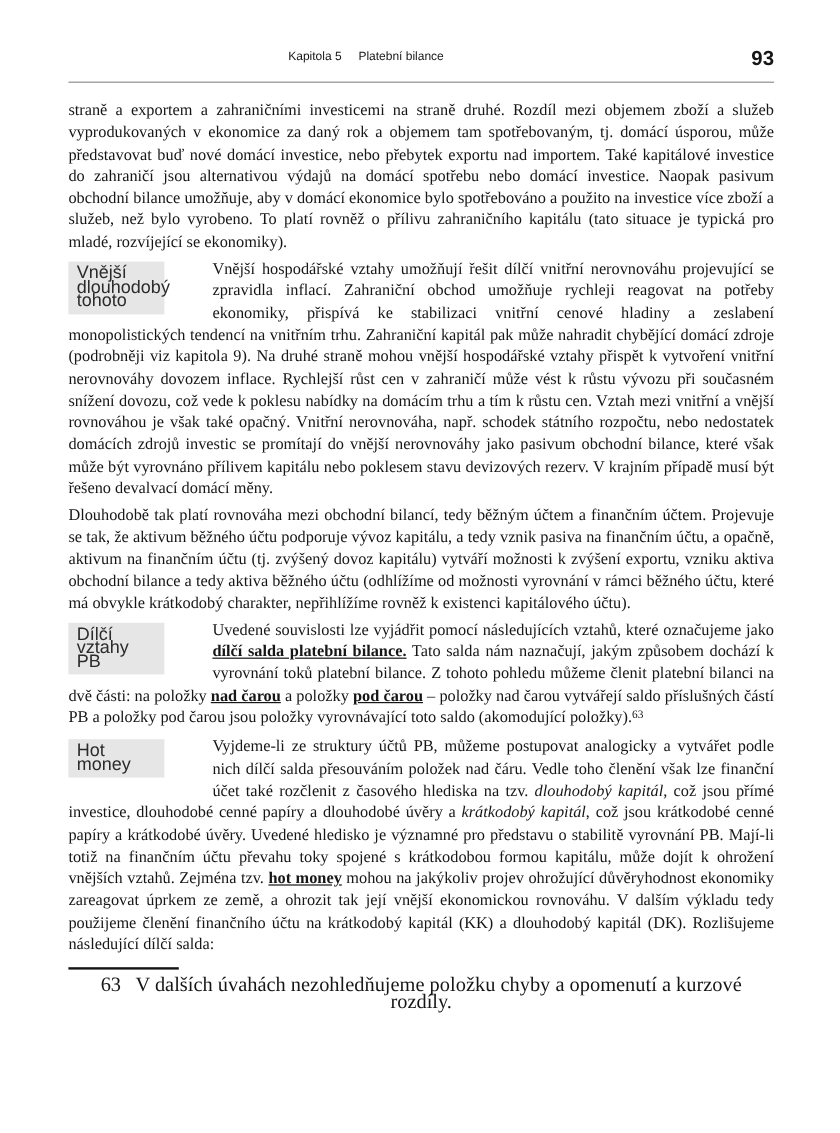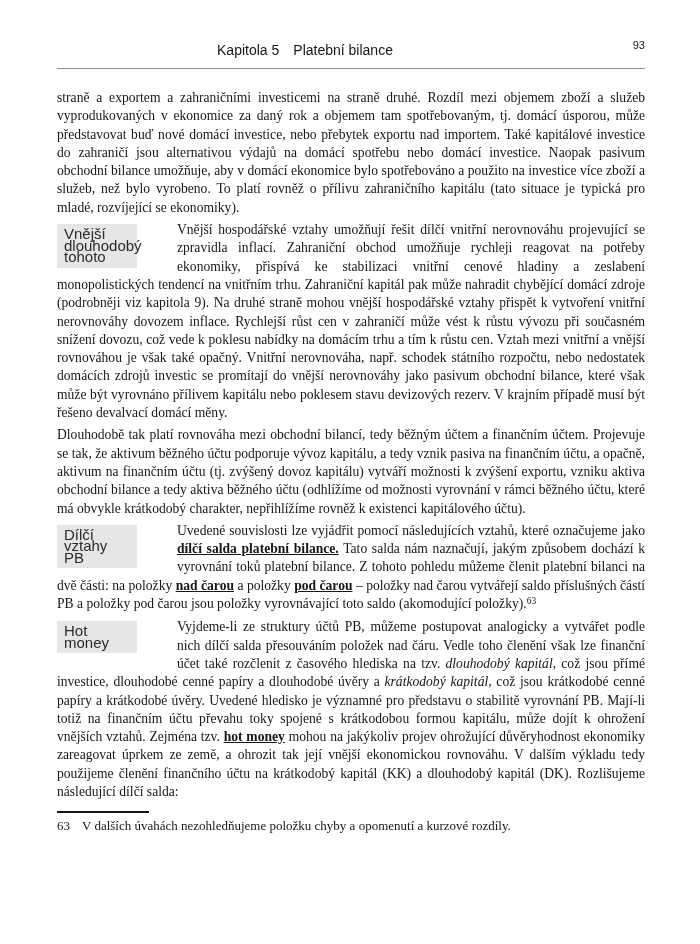--- a/index.html
+++ b/index.html
@@ -12,35 +12,35 @@
     font-family:"Liberation Serif", serif;
     padding:42px 55px 0 57px;
     overflow:hidden;
   }
   
   .header { position:relative; height:20px; }
   .header-title {
     text-align:center;
     padding-right:92px;
     font-family:"Liberation Sans", sans-serif;
-    font-size:14px;
+    font-size:10px;
     color:var(--text, #1c1c1c);
     white-space:nowrap;
   }
   .hgap { display:inline-block; width:14px; }
   .page-number {
     position:absolute; right:0; top:-3px;
     font-family:"Liberation Sans", sans-serif;
-    font-weight:normal; font-size:11px;
+    font-weight:bold; font-size:17px;
     color:var(--text, #111);
   }
   .header-rule { border-top:1.5px solid var(--header_rule, #8f8f8f); margin-top:6px; }
   
   .body-text {
-    margin-top:20px;
+    margin-top:14px;
     font-size:13.6px;
     line-height:18.3px;
     text-align:justify;
   }
   .para { margin-bottom:4px; }
   .para::after { content:""; display:block; clear:both; height:0; }
   .margin-note {
     float:left;
     width:80px;
     margin:3px 40px 3px 0;
@@ -56,21 +56,21 @@
   .seg-b { font-weight:bold;text-decoration:underline; }
   .seg-i { font-style:italic; }
   .seg-sup { font-size:70%; position:relative; top:-0.45em; }
   
   .footnote-block { margin-top:10px; }
   .footnote-rule {
     width:92px;
     border-top:2.5px solid var(--footnote_rule, #141414);
     margin-bottom:6px;
   }
-  .footnote { font-size:13px; line-height:14px; text-align:left; }
+  .footnote { font-size:17px; line-height:14px; text-align:center; }
   .fn-marker { margin-right:12px; }
 </style>
 </head>
 <body>
 
 <div class="page">
 
   <div class="header">
     <div class="header-title"><span>Kapitola 5</span><span class="hgap"></span><span>Platební bilance</span></div>
     <div class="page-number">93</div>

